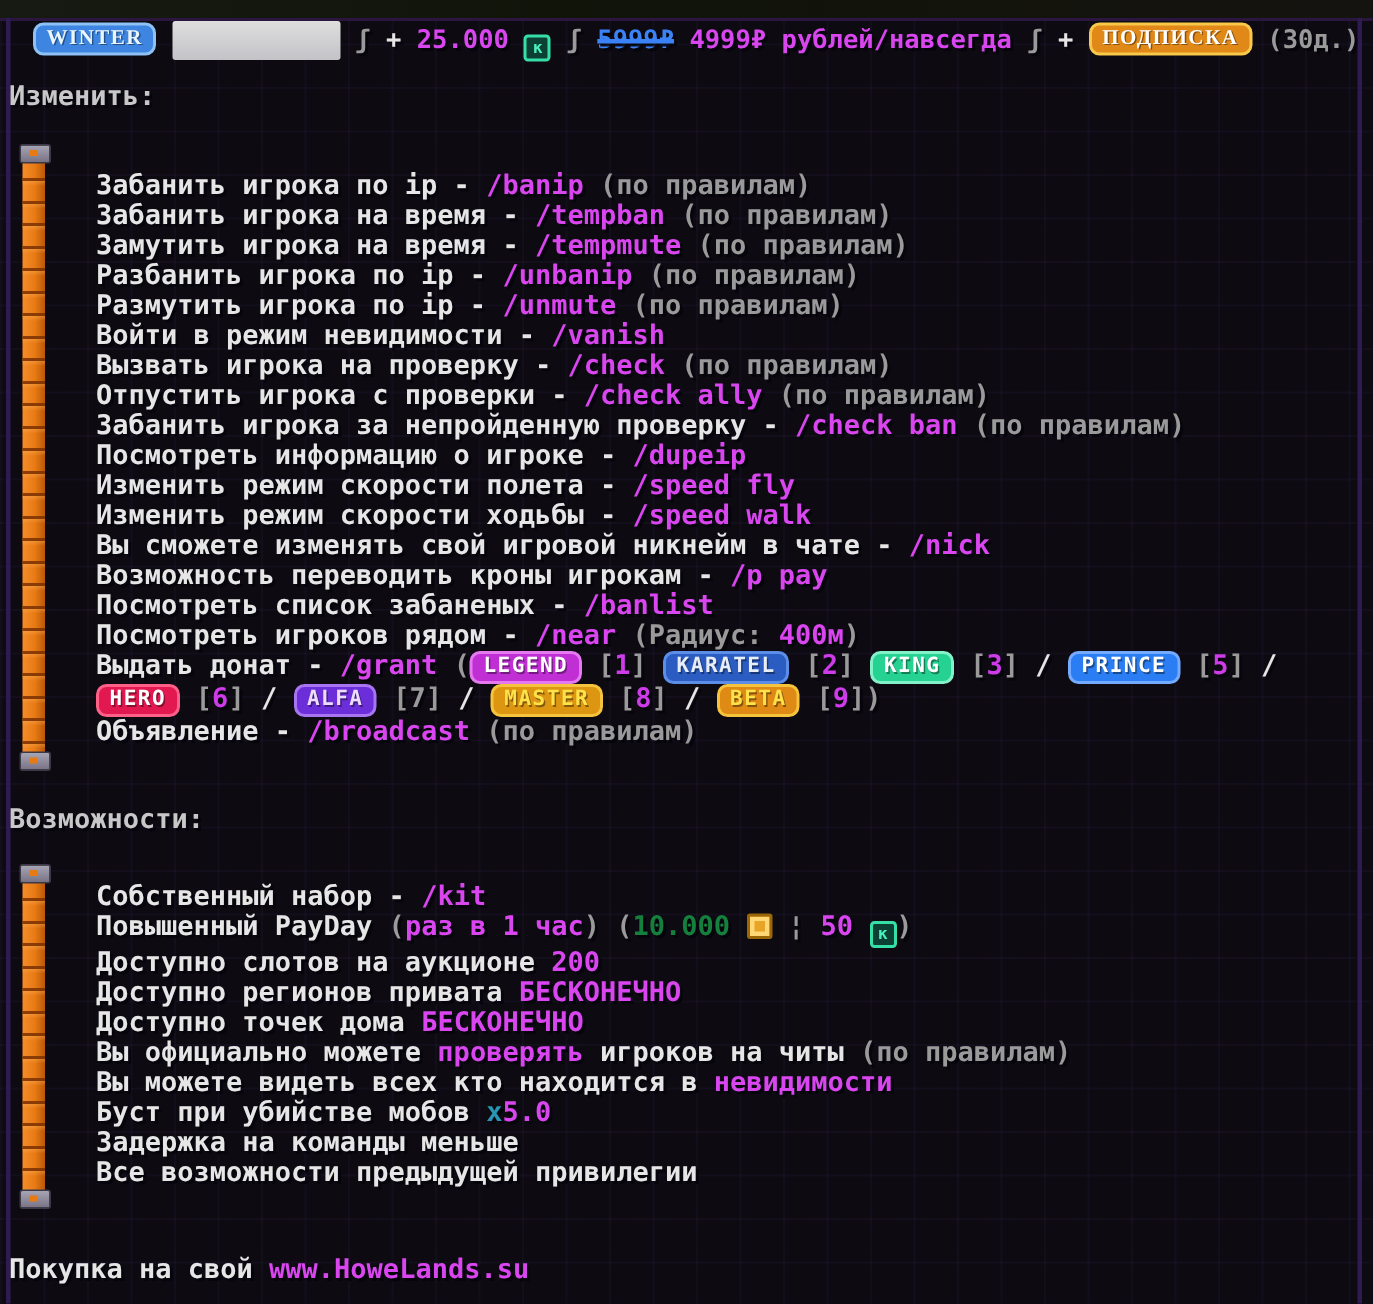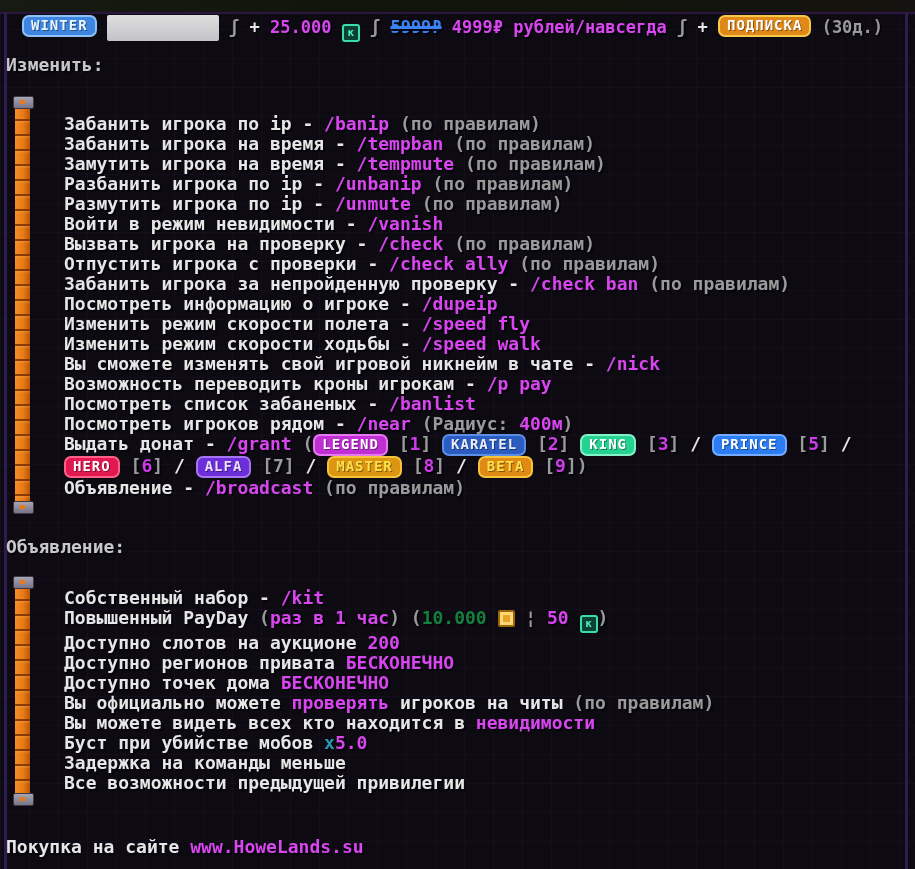--- a/index.html
+++ b/index.html
@@ -78,21 +78,21 @@
   .list-features{top:588px;}
   .line{min-height:20px;}
 
   .badge{
     display:inline-block;
     font-size:14px;line-height:15px;letter-spacing:1px;
     padding:1px 7px 2px;border:2px solid;border-radius:7px;
     text-shadow:1px 1px 0 rgba(0,0,0,0.4);
     vertical-align:1px;
   }
-  .topbar .badge{vertical-align:3px;}
+  .topbar .badge{vertical-align:3px;font-family:Liberation Serif, serif;}
 
   .icon{display:inline-block;vertical-align:-3px;}
   .icon-kron{
     width:14px;height:14px;background:#0d4034;border:2px solid #35dfa5;
     border-radius:3px;color:#49f0bd;font-size:11px;line-height:13px;
     text-align:center;text-shadow:none;
   }
   .icon-coin{
     width:13px;height:13px;background:#e8a426;border:2px solid #9a6608;
     box-shadow:inset 0 0 0 3px #ffd875;border-radius:2px;
@@ -120,23 +120,23 @@
 <div class="section-label label-commands">Изменить:</div>
 
 <div class="rail rail-1">
   <div class="rail-body"></div>
   <div class="rail-cap cap-top"></div>
   <div class="rail-cap cap-bottom"></div>
 </div>
 
 <div class="list list-commands"><div class="line"><span class="s-w">Забанить игрока по ip - </span><span class="s-c">/banip </span><span class="s-g">(по правилам)</span></div><div class="line"><span class="s-w">Забанить игрока на время - </span><span class="s-c">/tempban </span><span class="s-g">(по правилам)</span></div><div class="line"><span class="s-w">Замутить игрока на время - </span><span class="s-c">/tempmute </span><span class="s-g">(по правилам)</span></div><div class="line"><span class="s-w">Разбанить игрока по ip - </span><span class="s-c">/unbanip </span><span class="s-g">(по правилам)</span></div><div class="line"><span class="s-w">Размутить игрока по ip - </span><span class="s-c">/unmute </span><span class="s-g">(по правилам)</span></div><div class="line"><span class="s-w">Войти в режим невидимости - </span><span class="s-c">/vanish</span></div><div class="line"><span class="s-w">Вызвать игрока на проверку - </span><span class="s-c">/check </span><span class="s-g">(по правилам)</span></div><div class="line"><span class="s-w">Отпустить игрока с проверки - </span><span class="s-c">/check ally </span><span class="s-g">(по правилам)</span></div><div class="line"><span class="s-w">Забанить игрока за непройденную проверку - </span><span class="s-c">/check ban </span><span class="s-g">(по правилам)</span></div><div class="line"><span class="s-w">Посмотреть информацию о игроке - </span><span class="s-c">/dupeip</span></div><div class="line"><span class="s-w">Изменить режим скорости полета - </span><span class="s-c">/speed fly</span></div><div class="line"><span class="s-w">Изменить режим скорости ходьбы - </span><span class="s-c">/speed walk</span></div><div class="line"><span class="s-w">Вы сможете изменять свой игровой никнейм в чате - </span><span class="s-c">/nick</span></div><div class="line"><span class="s-w">Возможность переводить кроны игрокам - </span><span class="s-c">/p pay</span></div><div class="line"><span class="s-w">Посмотреть список забаненых - </span><span class="s-c">/banlist</span></div><div class="line"><span class="s-w">Посмотреть игроков рядом - </span><span class="s-c">/near </span><span class="s-g">(Радиус: </span><span class="s-c">400м</span><span class="s-g">)</span></div><div class="line"><span class="s-w">Выдать донат - </span><span class="s-c">/grant </span><span class="s-g">(</span><span class="badge" style="background: rgb(191, 47, 212); border-color: rgb(229, 122, 240); color: rgb(255, 255, 255);">LEGEND</span><span class="s-g"> [</span><span class="s-m">1</span><span class="s-g">] </span><span class="badge" style="background: rgb(42, 92, 194); border-color: rgb(92, 142, 232); color: rgb(232, 238, 248);">KARATEL</span><span class="s-g"> [</span><span class="s-m">2</span><span class="s-g">] </span><span class="badge" style="background: rgb(38, 210, 146); border-color: rgb(132, 242, 200); color: rgb(255, 255, 255);">KING</span><span class="s-g"> [</span><span class="s-m">3</span><span class="s-g">] </span><span class="s-w">/ </span><span class="badge" style="background: rgb(42, 125, 242); border-color: rgb(116, 170, 255); color: rgb(255, 255, 255);">PRINCE</span><span class="s-g"> [</span><span class="s-m">5</span><span class="s-g">] </span><span class="s-w">/ </span><span class="badge" style="background: rgb(226, 25, 80); border-color: rgb(255, 96, 136); color: rgb(255, 255, 255);">HERO</span><span class="s-g"> [</span><span class="s-m">6</span><span class="s-g">] </span><span class="s-w">/ </span><span class="badge" style="background: rgb(107, 46, 216); border-color: rgb(168, 117, 242); color: rgb(236, 220, 255);">ALFA</span><span class="s-g"> [7] </span><span class="s-w">/ </span><span class="badge" style="background: rgb(221, 150, 18); border-color: rgb(245, 195, 60); color: rgb(255, 225, 74);">MASTER</span><span class="s-g"> [</span><span class="s-m">8</span><span class="s-g">] </span><span class="s-w">/ </span><span class="badge" style="background: rgb(224, 138, 22); border-color: rgb(245, 195, 60); color: rgb(255, 225, 74);">BETA</span><span class="s-g"> [</span><span class="s-m">9</span><span class="s-g">]</span><span class="s-g">)</span></div><div class="line"><span class="s-w">Объявление - </span><span class="s-c">/broadcast </span><span class="s-g">(по правилам)</span></div></div>
 
-<div class="section-label label-features">Объявление:</div>
+<div class="section-label label-features">Возможности:</div>
 
 <div class="rail rail-2">
   <div class="rail-body"></div>
   <div class="rail-cap cap-top"></div>
   <div class="rail-cap cap-bottom"></div>
 </div>
 
 <div class="list list-features"><div class="line"><span class="s-w">Собственный набор - </span><span class="s-c">/kit</span></div><div class="line"><span class="s-w">Повышенный PayDay </span><span class="s-g">(</span><span class="s-c">раз в 1 час</span><span class="s-g">) (</span><span class="s-y">10.000 </span><span class="icon icon-coin"></span><span class="s-g"> ¦ </span><span class="s-c">50 </span><span class="icon icon-kron">к</span><span class="s-g">)</span></div><div class="line"><span class="s-w">Доступно слотов на аукционе </span><span class="s-c">200</span></div><div class="line"><span class="s-w">Доступно регионов привата </span><span class="s-c">БЕСКОНЕЧНО</span></div><div class="line"><span class="s-w">Доступно точек дома </span><span class="s-c">БЕСКОНЕЧНО</span></div><div class="line"><span class="s-w">Вы официально можете </span><span class="s-c">проверять</span><span class="s-w"> игроков на читы </span><span class="s-g">(по правилам)</span></div><div class="line"><span class="s-w">Вы можете видеть всех кто находится в </span><span class="s-c">невидимости</span></div><div class="line"><span class="s-w">Буст при убийстве мобов </span><span class="s-c2">x</span><span class="s-c">5.0</span></div><div class="line"><span class="s-w">Задержка на команды меньше</span></div><div class="line"><span class="s-w">Все возможности предыдущей привилегии</span></div></div>
 
-<div class="footer"><span class="s-w">Покупка на сайте </span><span class="s-c">www.HoweLands.su</span></div>
+<div class="footer"><span class="s-w">Покупка на свой </span><span class="s-c">www.HoweLands.su</span></div>
 
 </body></html>

